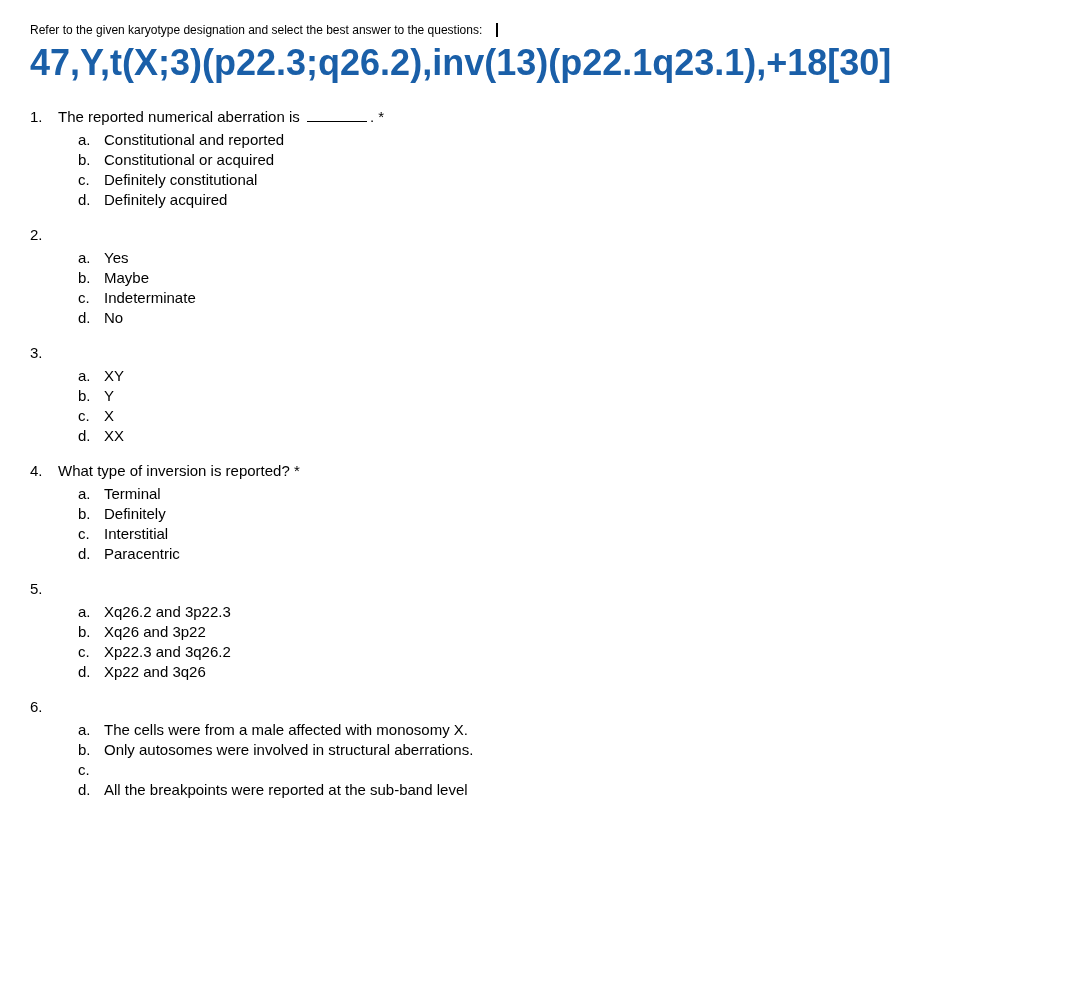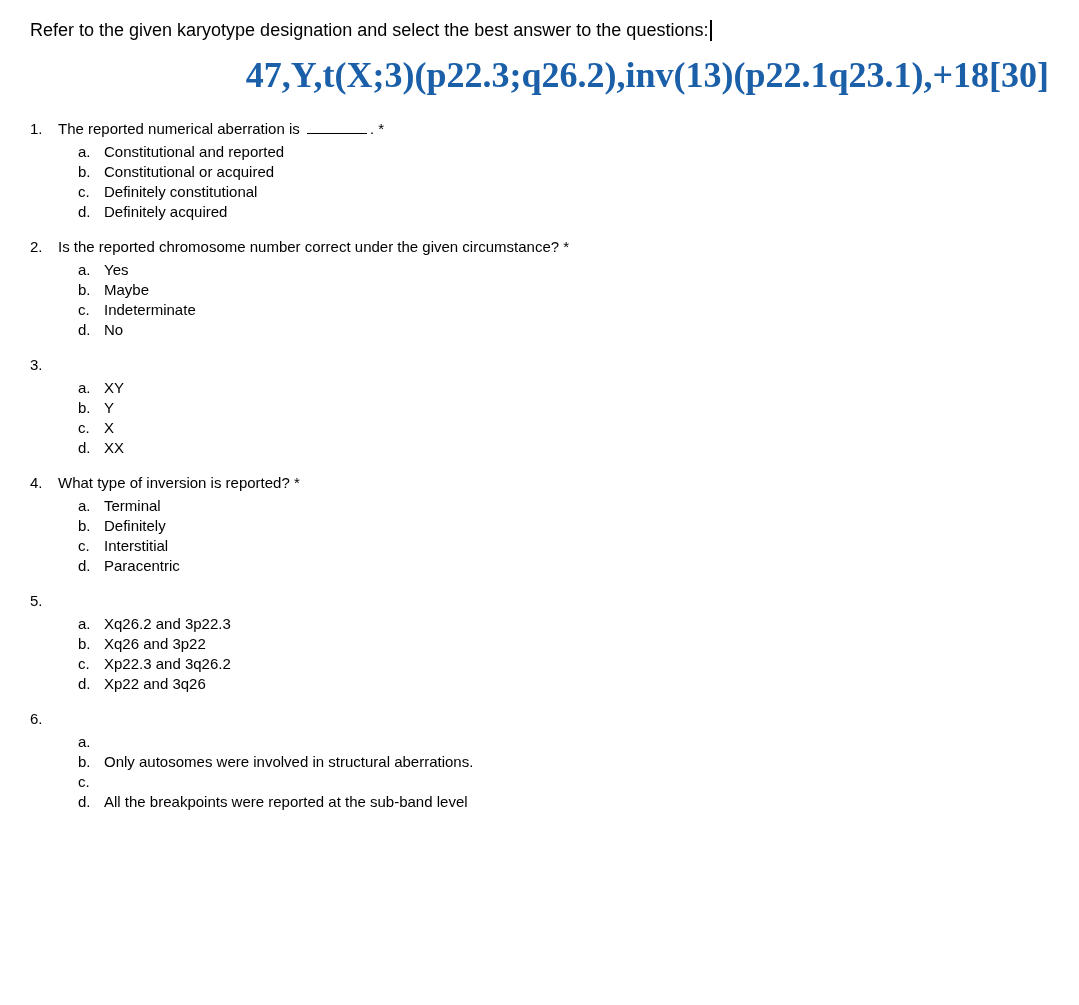--- a/index.html
+++ b/index.html
@@ -10,33 +10,33 @@
     body {
       background: #ffffff;
       font-family: Arial, sans-serif;
       font-size: 15px;
       color: #000000;
       padding: 20px 30px;
       width: 1079px;
       min-height: 1005px;
     }
     .instruction {
-      font-size: 18px;
-      margin-bottom: 13px;
+      font-size: 12px;
+      margin-bottom: 5px;
       border-right: 2px solid #000;
       display: inline-block;
-      padding-right: 2px;
+      padding-right: 14px;
     }
     .karyotype {
-      text-align: right;
+      text-align: left;
       font-size: 36px;
       font-weight: bold;
       color: #1a5fa8;
       margin-bottom: 24px;
-      font-family: Liberation Serif, serif;
+      font-family: Liberation Sans, sans-serif;
     }
     .questions-list {
       list-style: none;
       padding: 0;
     }
     .question-item {
       margin-bottom: 18px;
     }
     .question-text {
       font-size: 15px;
@@ -104,21 +104,20 @@
         </li>
         <li class="option-item">
           <span class="option-letter">d.</span>
           <span>Definitely acquired</span>
         </li>
       </ul>
     </li>
     <li class="question-item">
       <div class="question-text">
         <span class="question-number">2.</span>
-        <span>Is the reported chromosome number correct under the given circumstance? <span class="question-asterisk">*</span></span>
       </div>
       <ul class="options-list">
         <li class="option-item">
           <span class="option-letter">a.</span>
           <span>Yes</span>
         </li>
         <li class="option-item">
           <span class="option-letter">b.</span>
           <span>Maybe</span>
         </li>
@@ -202,20 +201,21 @@
         </li>
       </ul>
     </li>
     <li class="question-item">
       <div class="question-text">
         <span class="question-number">6.</span>
       </div>
       <ul class="options-list">
         <li class="option-item">
           <span class="option-letter">a.</span>
+          <span>The cells were from a male affected with monosomy X.</span>
         </li>
         <li class="option-item">
           <span class="option-letter">b.</span>
           <span>Only autosomes were involved in structural aberrations.</span>
         </li>
         <li class="option-item">
           <span class="option-letter">c.</span>
         </li>
         <li class="option-item">
           <span class="option-letter">d.</span>

